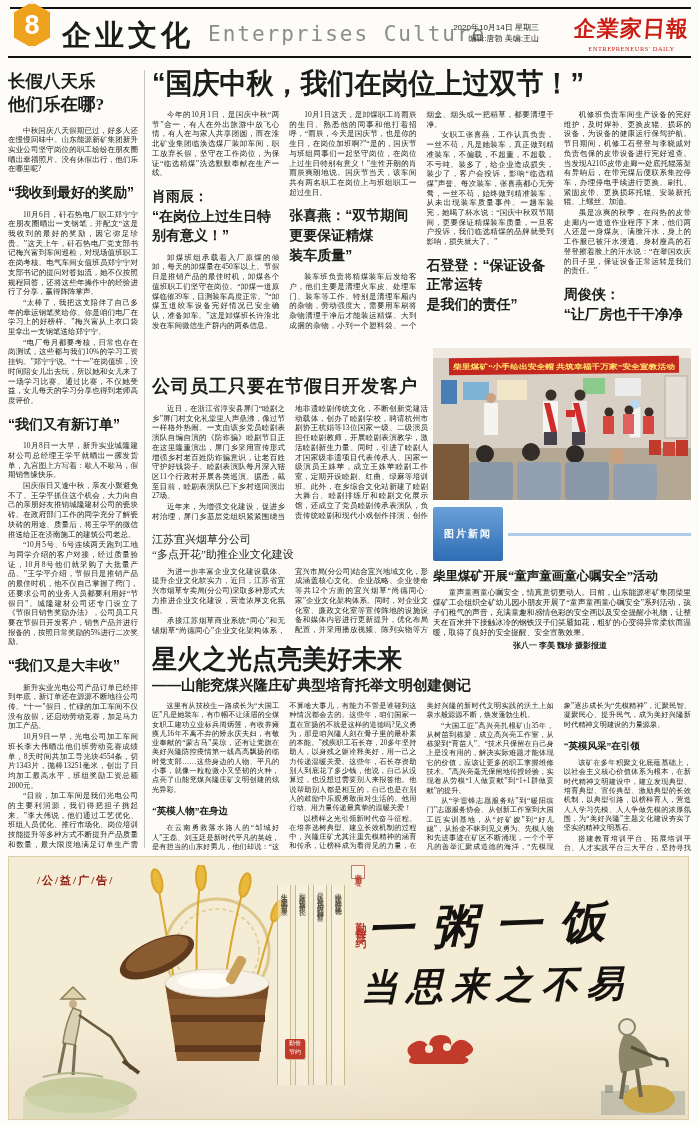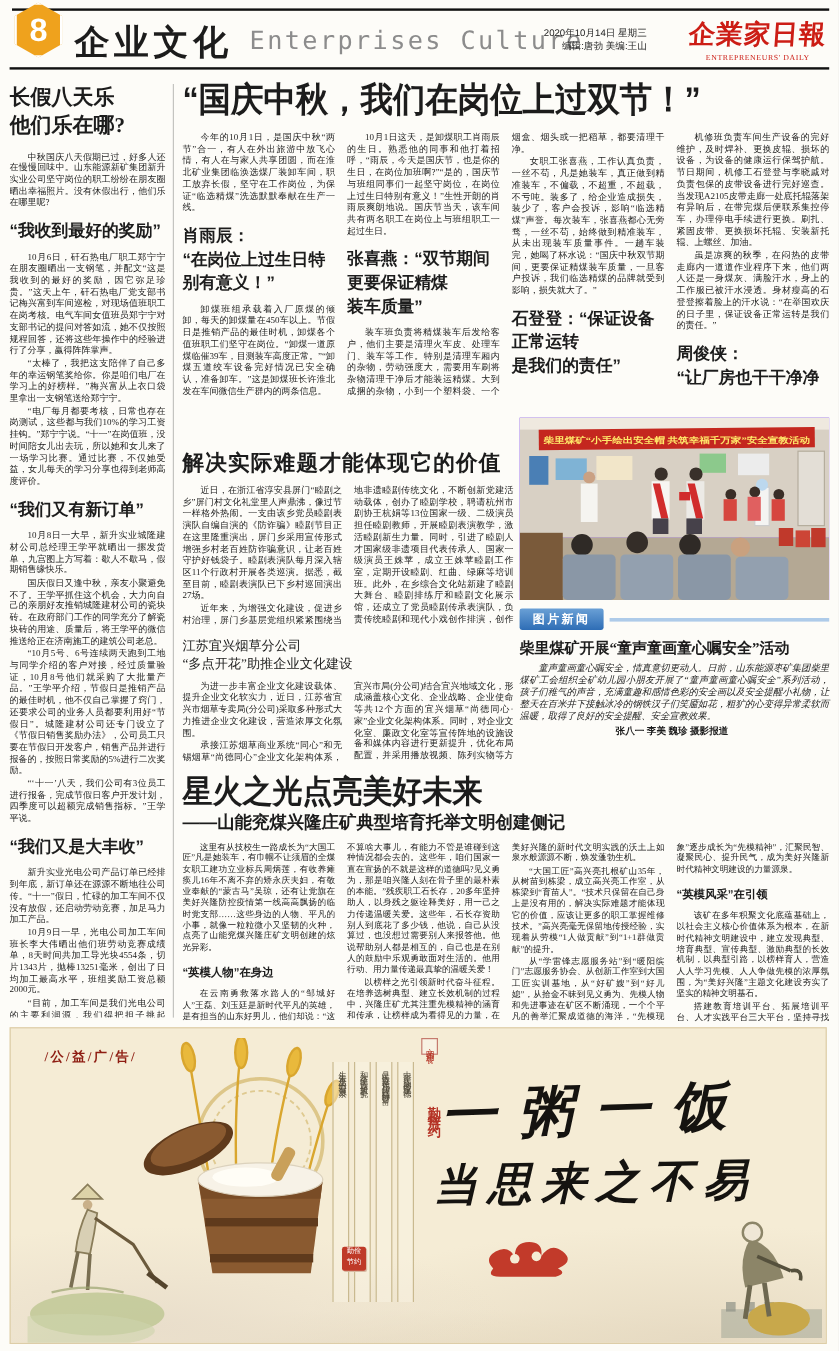--- a/index.html
+++ b/index.html
@@ -34,27 +34,27 @@
   .ts-headline{font-size:27px;font-weight:900;font-family:"Liberation Sans",sans-serif;
                white-space:nowrap;letter-spacing:0;margin:4px 0 10px;transform:scaleY(1.06);transform-origin:left top;}
   .ts-body{column-count:4;column-gap:10px;height:226px;overflow:hidden;}
   .cn-head{font-size:18px;font-weight:900;letter-spacing:1px;margin:0 0 6px;}
   .cn-body{column-count:2;column-gap:10px;height:118px;overflow:hidden;}
   .yx-head{font-size:11px;font-weight:400;white-space:pre-line;line-height:1.35;margin:10px 0 5px;}
   .yx-body{column-count:2;column-gap:10px;height:74px;overflow:hidden;}
   .rowB-left{position:absolute;left:0;top:314px;width:276px;}
   
   .photoblock{position:absolute;left:281px;top:288px;width:258px;}
-  .photo{position:relative;width:258px;height:152px;overflow:hidden;background:#8b5cf6;}
+  .photo{position:relative;width:258px;height:152px;overflow:hidden;background:#ec4899;}
   .badge-row{display:flex;align-items:center;margin-top:7px;}
   .badge{background:linear-gradient(#6aa0d6,#2e6db5);color:#fff;font-size:10px;font-weight:bold;
-         padding:2px 11px;border-radius:2px;font-family:"Liberation Sans",sans-serif;letter-spacing:2px;}
+         padding:20px 11px;border-radius:2px;font-family:"Liberation Sans",sans-serif;letter-spacing:2px;}
   .badge-bar{flex:1;height:3px;background:#aecbe9;margin-left:5px;}
   .pn-title{font-size:12.5px;font-weight:900;margin:7px 0 3px;}
-  .pn-caption{font-size:7.8px;line-height:10px;font-style:italic;text-align:justify;text-indent:2em;margin:0;}
+  .pn-caption{font-size:7.8px;line-height:10px;text-align:justify;text-indent:2em;margin:0;}
   .pn-credit{text-align:center;font-weight:bold;font-size:8px;margin-top:2px;padding-right:4px;}
   
   .xinghuo{position:absolute;left:0;top:582px;width:539px;}
   .xh-headline{font-size:25px;font-weight:900;font-family:"Liberation Sans",sans-serif;margin:0 0 1px;transform:scaleY(1.05);transform-origin:left top;}
   .xh-sub{font-size:14.5px;font-weight:bold;font-family:"Liberation Sans",sans-serif;margin:0 0 7px;}
   .xh-body{column-count:4;column-gap:10px;height:152px;overflow:hidden;}
   .xh-body .para,.xh-body p{font-size:7.2px;line-height:9.3px;}
   .xh-body .subhead{font-size:9.5px;}
   
   .ad{position:absolute;left:8px;top:856px;width:681px;height:264px;background:#f5ecd5;
@@ -111,21 +111,20 @@
     <div data-interactable="false">
         <p class="para" data-interactable="false">10月6日，矸石热电厂职工郑宁宁在朋友圈晒出一支钢笔，并配文“这是我收到的最好的奖励，因它弥足珍贵。”这天上午，矸石热电厂党支部书记梅兴富到车间巡检，对现场值班职工在岗考核。电气车间女值班员郑宁宁对支部书记的提问对答如流，她不仅按照规程回答，还将这些年操作中的经验进行了分享，赢得阵阵掌声。</p>
         <p class="para" data-interactable="false">“太棒了，我把这支陪伴了自己多年的幸运钢笔奖给你。你是咱们电厂在学习上的好榜样。”梅兴富从上衣口袋里拿出一支钢笔送给郑宁宁。</p>
         <p class="para" data-interactable="false">“电厂每月都要考核，日常也存在岗测试，这些都与我们10%的学习工资挂钩。”郑宁宁说。“十一”在岗值班，没时间陪女儿出去玩，所以她和女儿来了一场学习比赛。通过比赛，不仅她受益，女儿每天的学习分享也得到老师高度评价。</p>
       </div>
     <h3 class="subhead" data-interactable="false">“我们又有新订单”</h3>
     <div data-interactable="false">
         <p class="para" data-interactable="false">10月8日一大早，新升实业城隆建材公司总经理王学平就晒出一摞发货单，九宫图上方写着：歇人不歇马，假期销售缘快乐。</p>
         <p class="para" data-interactable="false">国庆假日又逢中秋，亲友小聚避免不了。王学平抓住这个机会，大力向自己的亲朋好友推销城隆建材公司的瓷块砖。在政府部门工作的同学充分了解瓷块砖的用途、质量后，将王学平的微信推送给正在济南施工的建筑公司老总。</p>
         <p class="para" data-interactable="false">“10月5号、6号连续两天跑到工地与同学介绍的客户对接，经过质量验证，10月8号他们就采购了大批量产品。”王学平介绍，节假日是推销产品的最佳时机，他不仅自己掌握了窍门，还要求公司的业务人员都要利用好“节假日”。城隆建材公司还专门设立了《节假日销售奖励办法》，公司员工只要在节假日开发客户，销售产品并进行报备的，按照日常奖励的5%进行二次奖励。</p>
-        <p class="para" data-interactable="false">“‘十一’八天，我们公司有3位员工进行报备，完成节假日客户开发计划，四季度可以超额完成销售指标。”王学平说。</p>
       </div>
     <h3 class="subhead" data-interactable="false">“我们又是大丰收”</h3>
     <div data-interactable="false">
         <p class="para" data-interactable="false">新升实业光电公司产品订单已经排到年底，新订单还在源源不断地往公司传。“十一”假日，忙碌的加工车间不仅没有放假，还启动劳动竞赛，加足马力加工产品。</p>
         <p class="para" data-interactable="false">10月9日一早，光电公司加工车间班长李大伟晒出他们班劳动竞赛成绩单，8天时间共加工导光块4554条，切片1343片，抛棒13251毫米，创出了日均加工最高水平，班组奖励工资总额2000元。</p>
         <p class="para" data-interactable="false">“目前，加工车间是我们光电公司的主要利润源，我们得把担子挑起来。”李大伟说，他们通过工艺优化、班组人员优化、推行市场化、岗位培训技能提升等多种方式不断提升产品质量和数量，最大限度地满足订单生产需求。</p>
       </div>
 
   </div>
   <div class="v-divider" data-interactable="false"></div>
@@ -157,21 +156,21 @@
         <h4 class="subhead" data-interactable="false">周俊侠：
 “让厂房也干干净净地过双节！”</h4>
         <div data-interactable="false">
             <p class="para" data-interactable="false">虽是国庆中秋双节，生产辅助班的职工们还是早早来到岗位上，对厂房各岗位地面、皮带走廊、窗户、管道等设备设施清扫除尘、洒水、亮化。女职工周俊侠身材虽瘦小、但很能干，无论在哪里干活，都干得干干净净。</p>
           </div>
 
       </div>
     </div>
 
     <div class="rowB-left" data-interactable="false">
-      <div class="cn-head" data-interactable="false">解决实际难题才能体现它的价值</div>
+      <div class="cn-head" data-interactable="false">公司员工只要在节假日开发客户</div>
       <div class="cn-body flow" data-interactable="false">
         <div data-interactable="false">
             <p class="para" data-interactable="false">近日，在浙江省淳安县屏门“睦剧之乡”屏门村文化礼堂里人声鼎沸，像过节一样格外热闹。一支由该乡党员睦剧表演队自编自演的《防诈骗》睦剧节目正在这里隆重演出，屏门乡采用宣传形式增强乡村老百姓防诈骗意识，让老百姓守护好钱袋子。睦剧表演队每月深入辖区11个行政村开展各类巡演。据悉，截至目前，睦剧表演队已下乡村巡回演出27场。</p>
             <p class="para" data-interactable="false">近年来，为增强文化建设，促进乡村治理，屏门乡基层党组织紧紧围绕当地非遗睦剧传统文化，不断创新党建活动载体，创办了睦剧学校，聘请杭州市剧协王杭娟等13位国家一级、二级演员担任睦剧教师，开展睦剧表演教学，激活睦剧新生力量。同时，引进了睦剧人才国家级非遗项目代表传承人、国家一级演员王姝苹，成立王姝苹睦剧工作室，定期开设睦剧、红曲、绿麻等培训班。此外，在乡综合文化站新建了睦剧大舞台、睦剧排练厅和睦剧文化展示馆，还成立了党员睦剧传承表演队，负责传统睦剧和现代小戏创作排演，创作了《垃圾分类好处多》《美丽城镇人人参与》《五水共治美丽屏门》等新编曲目。通过文化下乡村汇演，举办戏剧文化节、睦剧文化旅游节等大型活动等形式，传承弘扬屏门睦剧文化，激发广大群众对传统文化形式的酷爱，营造“睦剧之乡”的良好氛围，从而为乡村治理提供强大的精神动力。今年4月，屏门乡被浙江省文化和旅游厅正式命名为“浙江省文化强乡”。</p>
           </div>
 
       </div>
       <div class="yx-head" data-interactable="false">江苏宜兴烟草分公司
 “多点开花”助推企业文化建设</div>
       <div class="yx-body flow" data-interactable="false">

